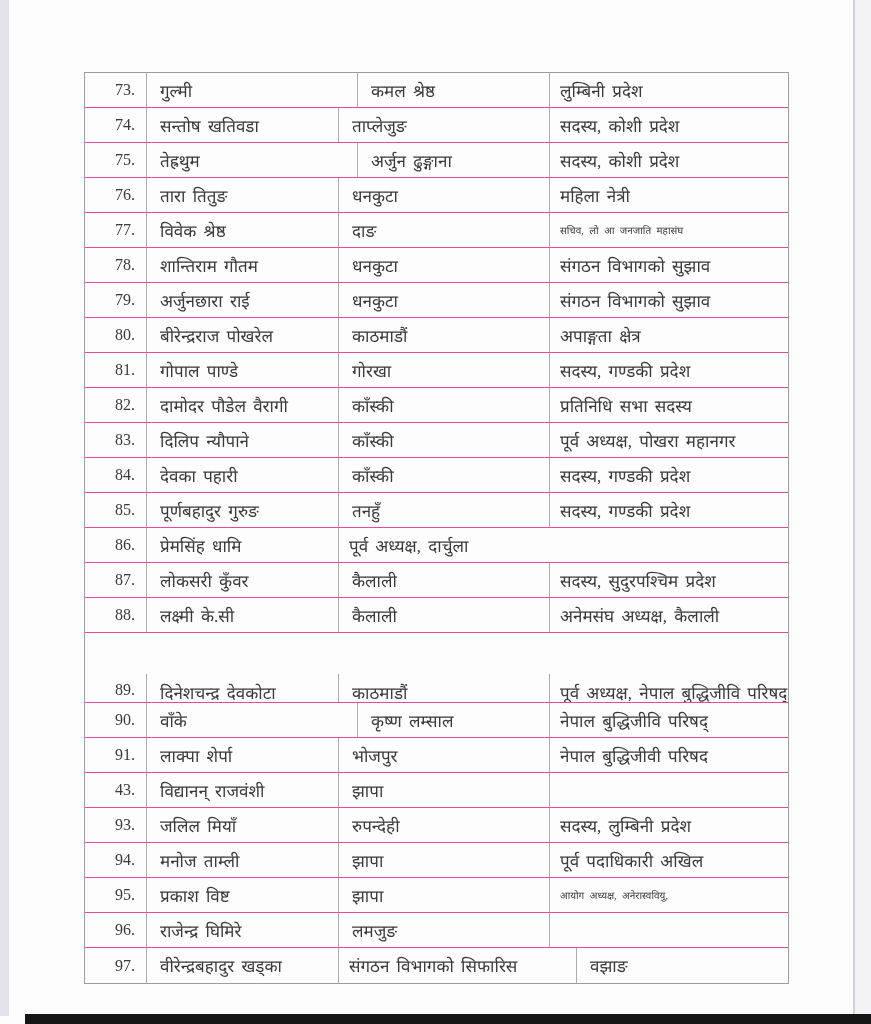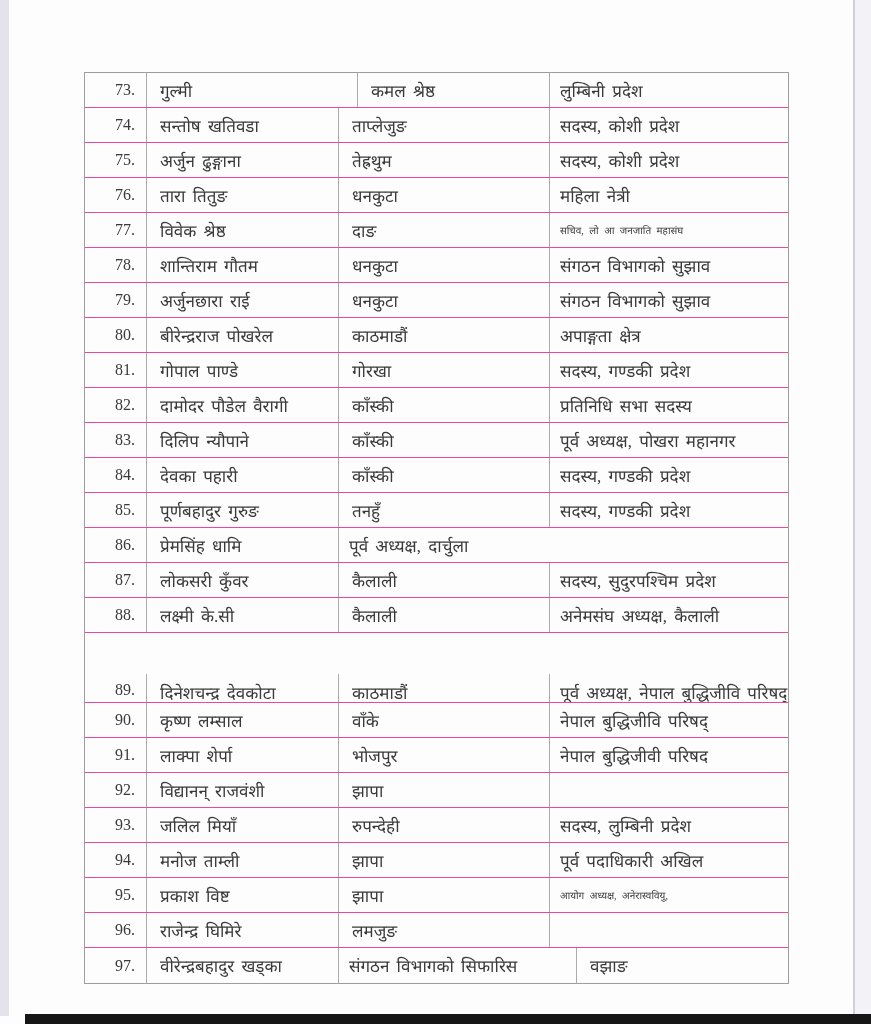--- a/index.html
+++ b/index.html
@@ -92,22 +92,22 @@
         <div class="cell role-cell">लुम्बिनी प्रदेश</div>
       </div>
       <div class="row">
         <div class="cell num-cell">74.</div>
         <div class="cell name-cell">सन्तोष खतिवडा</div>
         <div class="cell district-cell">ताप्लेजुङ</div>
         <div class="cell role-cell">सदस्य, कोशी प्रदेश</div>
       </div>
       <div class="row">
         <div class="cell num-cell">75.</div>
+        <div class="cell district-cell">तेह्रथुम</div>
         <div class="cell name-cell">अर्जुन ढुङ्गाना</div>
-        <div class="cell district-cell">तेह्रथुम</div>
         <div class="cell role-cell">सदस्य, कोशी प्रदेश</div>
       </div>
       <div class="row">
         <div class="cell num-cell">76.</div>
         <div class="cell name-cell">तारा तितुङ</div>
         <div class="cell district-cell">धनकुटा</div>
         <div class="cell role-cell">महिला नेत्री</div>
       </div>
       <div class="row">
         <div class="cell num-cell">77.</div>
@@ -181,32 +181,32 @@
         <div class="cell role-cell">अनेमसंघ अध्यक्ष, कैलाली</div>
       </div>
       <div class="row tall">
         <div class="cell num-cell">89.</div>
         <div class="cell name-cell">दिनेशचन्द्र देवकोटा</div>
         <div class="cell district-cell">काठमाडौं</div>
         <div class="cell role-cell">पूर्व अध्यक्ष, नेपाल बुद्धिजीवि परिषद्</div>
       </div>
       <div class="row">
         <div class="cell num-cell">90.</div>
+        <div class="cell district-cell">वाँके</div>
         <div class="cell name-cell">कृष्ण लम्साल</div>
-        <div class="cell district-cell">वाँके</div>
         <div class="cell role-cell">नेपाल बुद्धिजीवि परिषद्</div>
       </div>
       <div class="row">
         <div class="cell num-cell">91.</div>
         <div class="cell name-cell">लाक्पा शेर्पा</div>
         <div class="cell district-cell">भोजपुर</div>
         <div class="cell role-cell">नेपाल बुद्धिजीवी परिषद</div>
       </div>
       <div class="row">
-        <div class="cell num-cell">92.</div>
+        <div class="cell num-cell">43.</div>
         <div class="cell name-cell">विद्यानन् राजवंशी</div>
         <div class="cell district-cell">झापा</div>
         <div class="cell role-cell"></div>
       </div>
       <div class="row">
         <div class="cell num-cell">93.</div>
         <div class="cell name-cell">जलिल मियाँ</div>
         <div class="cell district-cell">रुपन्देही</div>
         <div class="cell role-cell">सदस्य, लुम्बिनी प्रदेश</div>
       </div>

